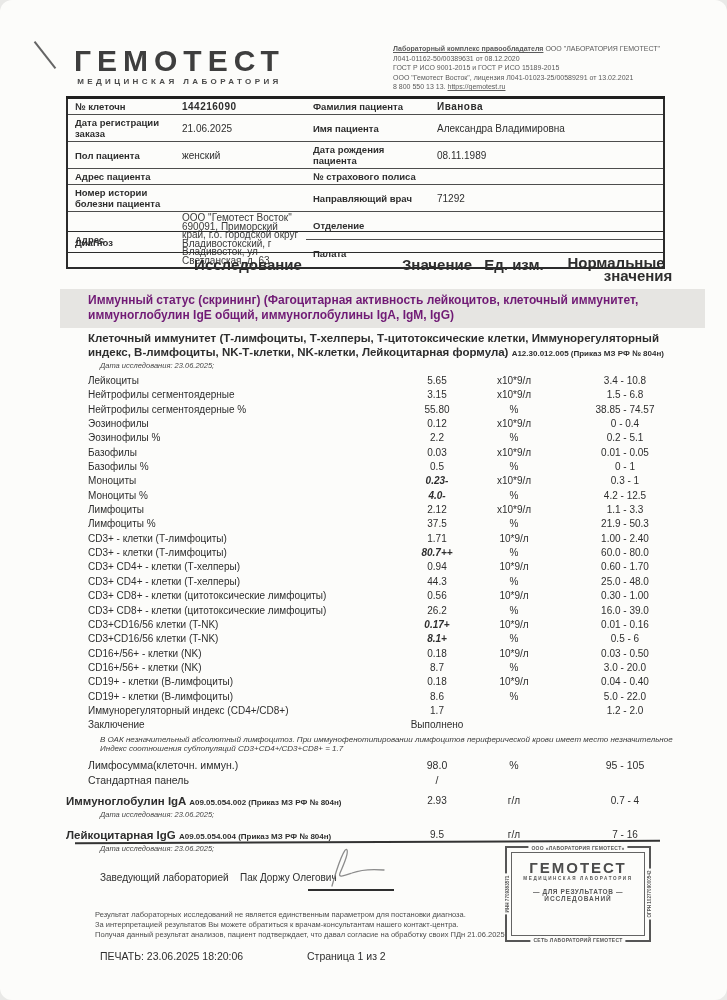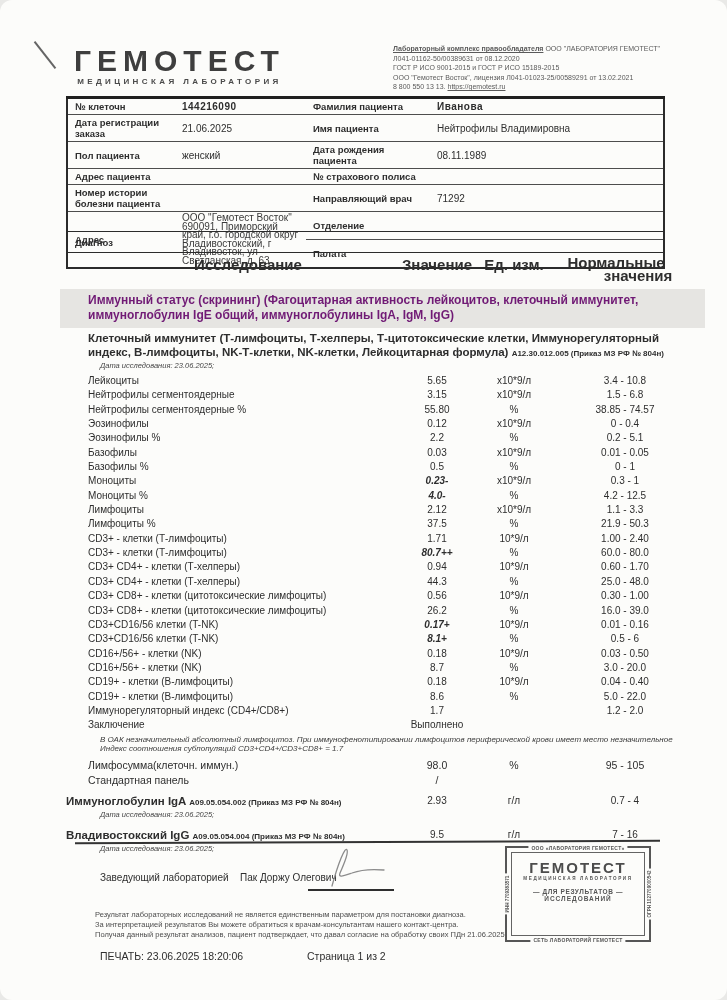--- a/index.html
+++ b/index.html
@@ -115,21 +115,21 @@
         <tr>
       <td class="pl">№ клеточн</td>
       <td class="pv big">144216090</td>
       <td class="pl">Фамилия пациента</td>
       <td class="pv big">Иванова</td>
     </tr>
     <tr>
       <td class="pl">Дата регистрации заказа</td>
       <td class="pv">21.06.2025</td>
       <td class="pl">Имя пациента</td>
-      <td class="pv">Нейтрофилы Владимировна</td>
+      <td class="pv">Александра Владимировна</td>
     </tr>
     <tr>
       <td class="pl">Пол пациента</td>
       <td class="pv">женский</td>
       <td class="pl">Дата рождения пациента</td>
       <td class="pv">08.11.1989</td>
     </tr>
     <tr>
       <td class="pl">Адрес пациента</td>
       <td class="pv"></td>
@@ -353,21 +353,21 @@
 
     <div class="ig-row">
       <span class="ig-name"><span>Иммуноглобулин IgA </span><span class="subcode">А09.05.054.002 (Приказ МЗ РФ № 804н)</span></span>
       <span class="c-val">2.93</span>
       <span class="c-unit">г/л</span>
       <span class="c-norm">0.7 - 4</span>
     </div>
     <div class="date-note">Дата исследования: 23.06.2025;</div>
 
     <div class="ig-row" style="margin-top:8px;">
-      <span class="ig-name"><span>Владивостокский IgG </span><span class="subcode">А09.05.054.004 (Приказ МЗ РФ № 804н)</span></span>
+      <span class="ig-name"><span>Лейкоцитарная IgG </span><span class="subcode">А09.05.054.004 (Приказ МЗ РФ № 804н)</span></span>
       <span class="c-val">9.5</span>
       <span class="c-unit">г/л</span>
       <span class="c-norm">7 - 16</span>
     </div>
     <div class="date-note">Дата исследования: 23.06.2025;</div>
 
   </div>
 
   <div class="sep"></div>
 

